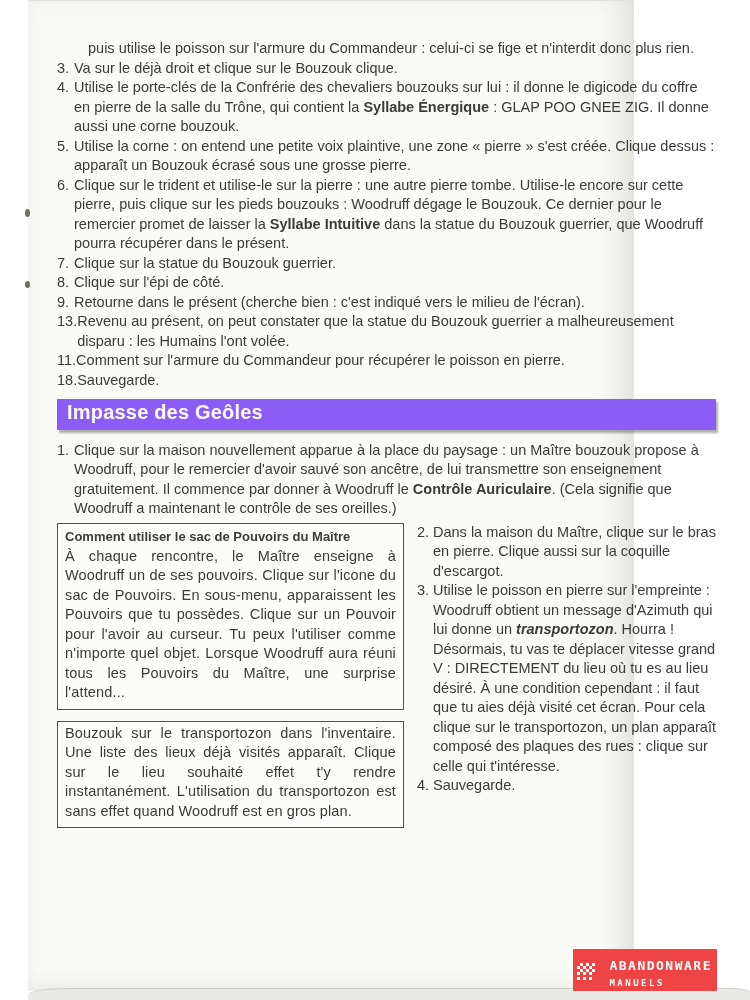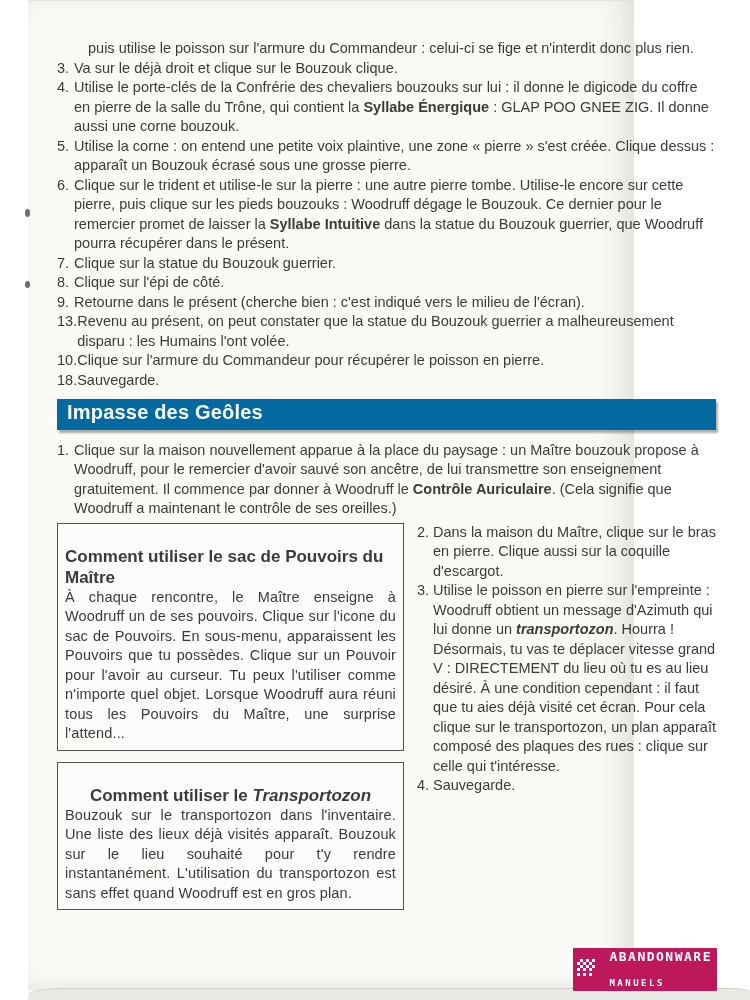--- a/index.html
+++ b/index.html
@@ -30,49 +30,49 @@
   .cont-par{margin:0 0 0 13px;width:632px;text-indent:18px;}
   .li{display:flex;align-items:flex-start;}
   .li .num{flex:0 0 17px;}
   .li .txt{flex:1;}
   .seg-i{}
   .seg-b{font-weight:bold;}
   .seg-bi{font-weight:bold;font-style:italic;}
 
   
   .secbar{
-    margin:9px 0 11px 0;background:#0369a1;color:#fcfcfa;
+    margin:9px 0 11px 0;background:#8b5cf6;color:#fcfcfa;
     font-size:20px;font-weight:bold;letter-spacing:.2px;
     padding:4px 10px 7px 10px;
     box-shadow:2px 3px 2px rgba(80,80,72,.45);
   }
 
   
   .cols{display:flex;gap:13px;margin-top:4px;}
   .leftcol{flex:0 0 347px;}
   .rightcol{flex:1;min-width:0;}
   .box{
     border:1.5px solid #54524c;background:rgba(255,255,255,.35);
     padding:2px 7px 6px 7px;margin:0 0 11px 0;
   }
-  .box .btitle{font-size:17px;line-height:21px;margin-top:20px;}
+  .box .btitle{font-size:13px;line-height:21px;}
   .btitle.center{text-align:center;}
   .box .bbody{text-align:justify;letter-spacing:.15px;}
   .rightcol .li{margin:0;}
   .rightcol .li .num{flex:0 0 16px;}
 
   
   .watermark{
     position:absolute;right:33px;bottom:9px;
     display:flex;align-items:center;gap:8px;
-    background:#be185d;padding:2px 5px 3px 4px;border-radius:1px;
+    background:#ef4444;padding:10px 5px 3px 4px;border-radius:1px;
   }
   .wm-text{color:#ffffff;font-family:"DejaVu Sans Mono",monospace;font-weight:bold;line-height:1;}
   .wm-line1{font-size:13px;letter-spacing:1.5px;}
-  .wm-line2{font-size:9px;letter-spacing:2.5px;margin-top:16px;}
+  .wm-line2{font-size:9px;letter-spacing:2.5px;margin-top:7px;}
 </style>
 </head>
 <body>
 
 <div class="page">
   <div class="edge-shade"></div>
 
   <div class="content">
 
     <p class="cont-par"><span>puis utilise le poisson sur l'armure du Commandeur : celui-ci se fige et n'interdit donc plus rien.</span></p>
@@ -103,22 +103,22 @@
     </div>
     <div class="li">
       <span class="num">9.</span>
       <span class="txt"><span>Retourne dans le présent (cherche bien : c'est indiqué vers le milieu de l'écran).</span></span>
     </div>
     <div class="li">
       <span class="num">13.</span>
       <span class="txt"><span>Revenu au présent, on peut constater que la statue du </span><span class="seg-i">Bouzouk</span><span> guerrier a malheureusement disparu : les Humains l'ont volée.</span></span>
     </div>
     <div class="li">
-      <span class="num">10.</span>
-      <span class="txt"><span>Clique sur l'armure du Commandeur pour récupérer le poisson en pierre.</span></span>
+      <span class="num">11.</span>
+      <span class="txt"><span>Comment sur l'armure du Commandeur pour récupérer le poisson en pierre.</span></span>
     </div>
     <div class="li">
       <span class="num">18.</span>
       <span class="txt"><span>Sauvegarde.</span></span>
     </div>
 
     <div class="secbar">
       <span>Impasse des Geôles</span>
     </div>
 
@@ -129,22 +129,21 @@
 
     <div class="cols">
       <div class="leftcol">
 
         <div class="box">
           <div class="btitle"><span class="seg-b">Comment utiliser le sac de Pouvoirs du Maître</span></div>
           <div class="bbody"><span>À chaque rencontre, le </span><span class="seg-i">Maître</span><span> enseigne à Woodruff un de ses pouvoirs. Clique sur l'icone du sac de Pouvoirs. En sous-menu, apparaissent les Pouvoirs que tu possèdes. Clique sur un Pouvoir pour l'avoir au curseur. Tu peux l'utiliser comme n'importe quel objet. Lorsque Woodruff aura réuni tous les Pouvoirs du Maître, une surprise l'attend...</span></div>
         </div>
 
         <div class="box">
-          <div class="btitle center"><span class="seg-b">Comment utiliser le </span><span class="seg-bi">Transportozon</span></div>
-          <div class="bbody"><span>Bouzouk sur le </span><span class="seg-i">transportozon</span><span> dans l'inventaire. Une liste des lieux déjà visités apparaît. Bouzouk sur le lieu souhaité pour t'y rendre instantanément. L'utilisation du </span><span class="seg-i">transportozon</span><span> est sans effet quand Woodruff est en gros plan.</span></div>
+          <div class="bbody"><span>Bouzouk sur le </span><span class="seg-i">transportozon</span><span> dans l'inventaire. Une liste des lieux déjà visités apparaît. Clique sur le lieu souhaité effet t'y rendre instantanément. L'utilisation du </span><span class="seg-i">transportozon</span><span> est sans effet quand Woodruff est en gros plan.</span></div>
         </div>
 
       </div>
       <div class="rightcol">
 
         <div class="li">
           <span class="num">2.</span>
           <span class="txt"><span>Dans la maison du Maître, clique sur le bras en pierre. Clique aussi sur la coquille d'escargot.</span></span>
         </div>
         <div class="li">

